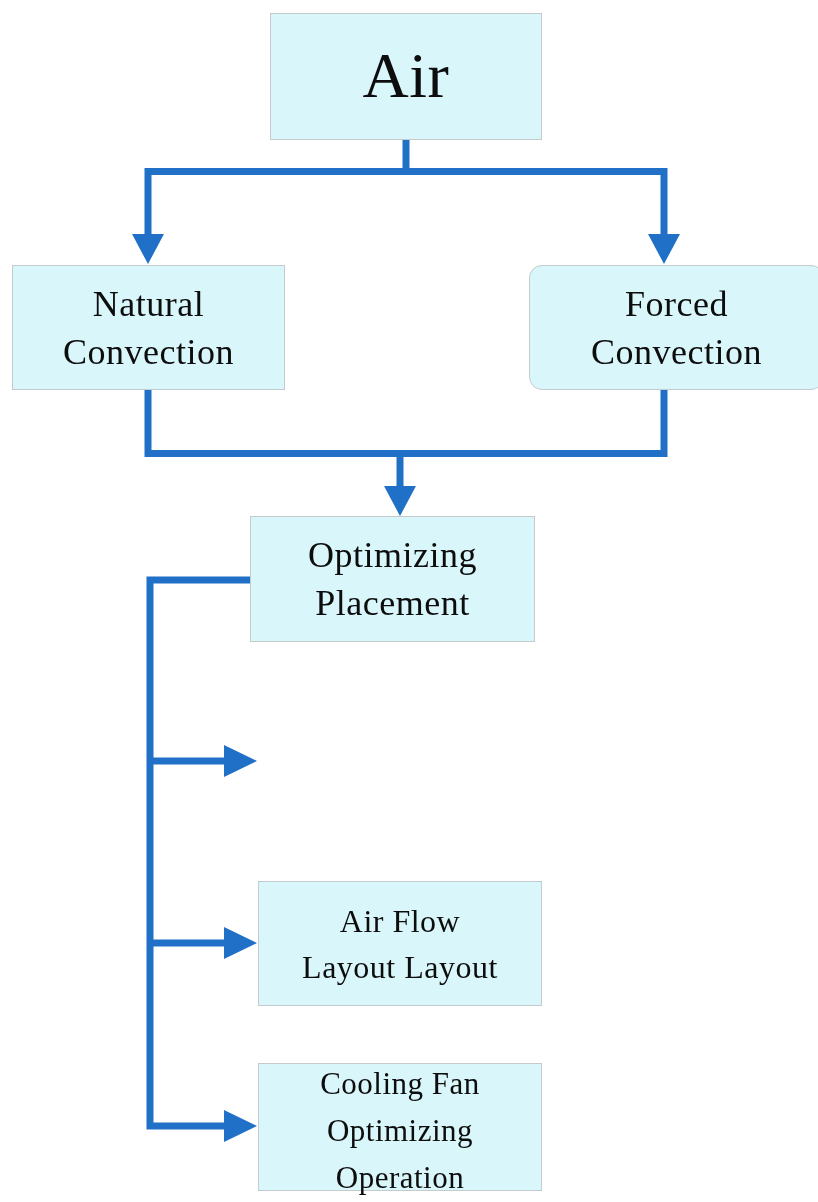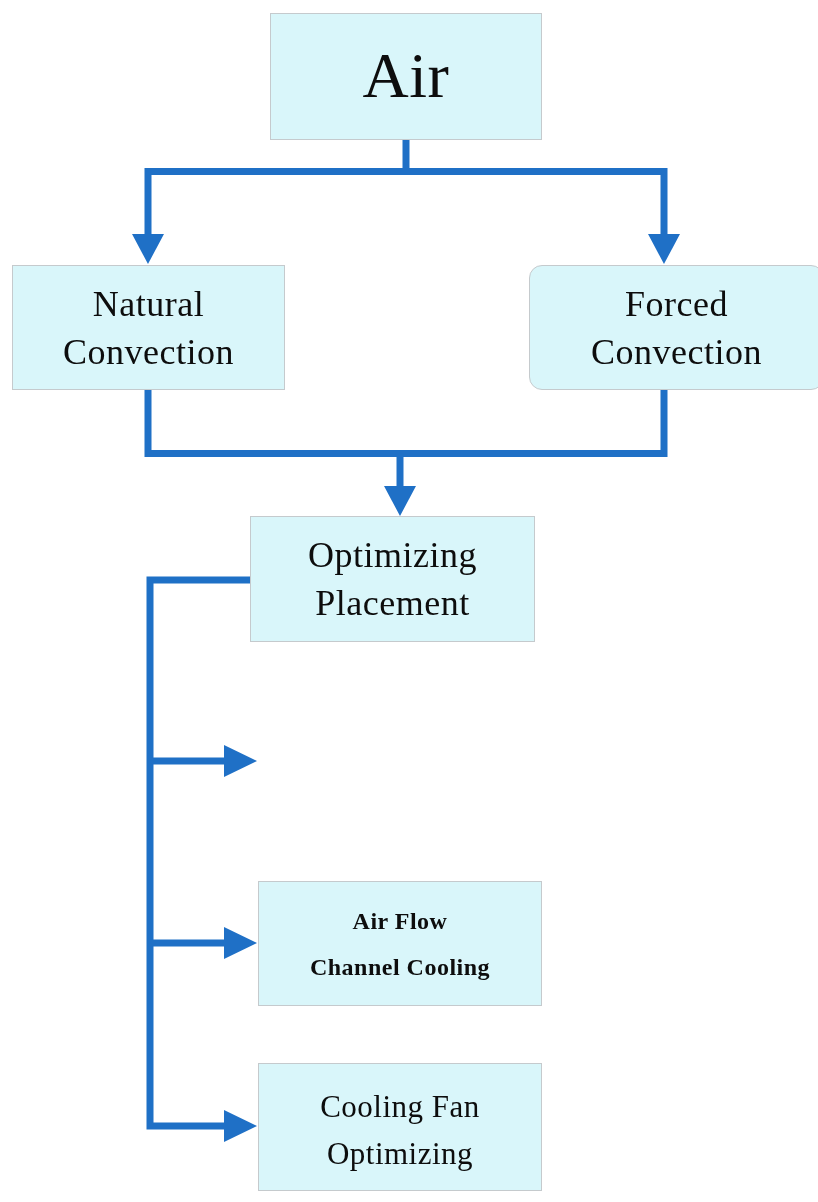--- a/index.html
+++ b/index.html
@@ -48,21 +48,21 @@
   .node-air{left:270px;top:13px;width:272px;height:127px;}
   .node-air .nline{font-size:64px;line-height:1.1;}
   .node-natural{left:12px;top:265px;width:273px;height:125px;}
   .node-forced{left:529px;top:265px;width:295px;height:125px;border-radius:13px;}
   .node-optimizing{left:250px;top:516px;width:285px;height:126px;}
   .node-battery{left:258px;top:698px;width:284px;height:125px;}
   .node-natural .nline,.node-forced .nline,.node-optimizing .nline,.node-battery .nline{
     font-size:36px;line-height:48px;
   }
   .node-airflow{left:258px;top:881px;width:284px;height:125px;}
-  .node-airflow .nline{font-size:24px;line-height:46px;font-weight:bold;}
+  .node-airflow .nline{font-size:32px;line-height:46px;}
   .node-cooling{left:258px;top:1063px;width:284px;height:128px;}
   .node-cooling .nline{font-size:31px;line-height:41px;margin-top:6px;}
 </style>
 </head>
 <body>
 
 <div class="canvas">
 
   <svg class="connectors" width="818" height="1202" viewBox="0 0 818 1202" aria-hidden="true">
 
@@ -99,21 +99,22 @@
   </div>
 
   <div class="node node-optimizing">
     <div class="nline">Optimizing</div>
     <div class="nline">Placement</div>
   </div>
 
 
   <div class="node node-airflow">
     <div class="nline">Air Flow</div>
-    <div class="nline">Channel Cooling</div>
+    <div class="nline">Layout Layout</div>
   </div>
 
   <div class="node node-cooling">
     <div class="nline">Cooling Fan</div>
     <div class="nline">Optimizing</div>
+    <div class="nline">Operation</div>
   </div>
 
 </div>
 
 </body></html>

